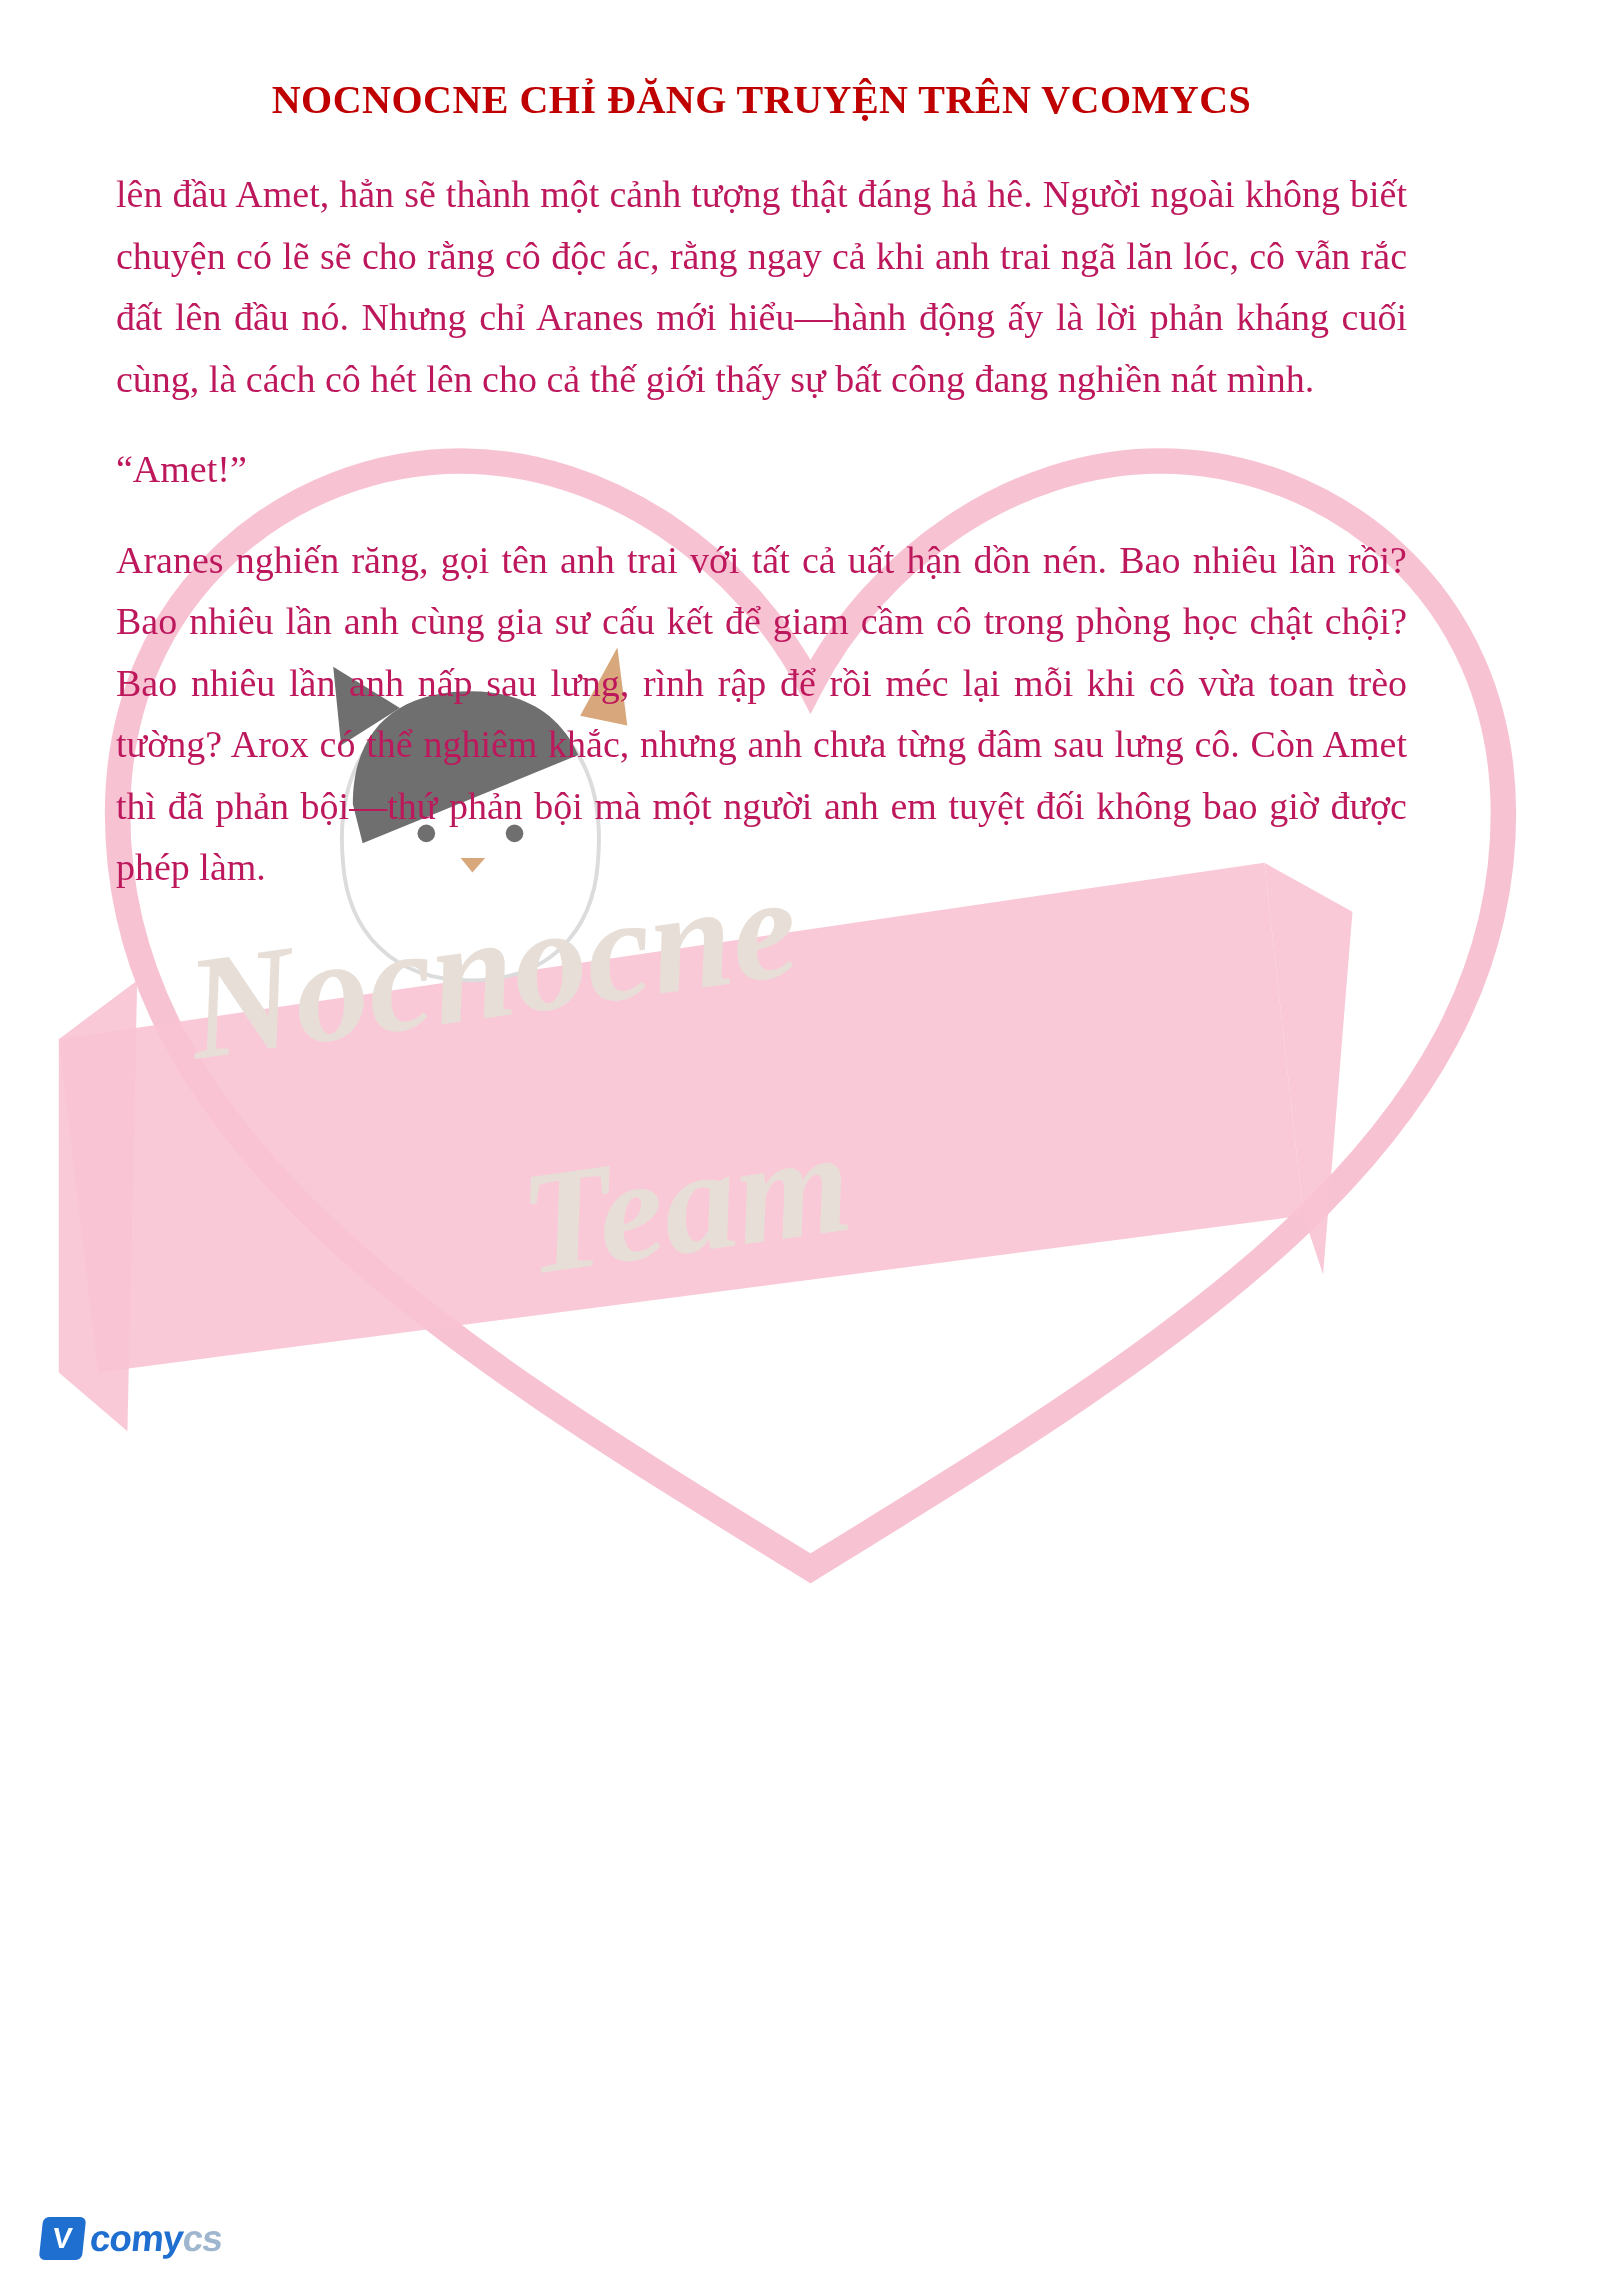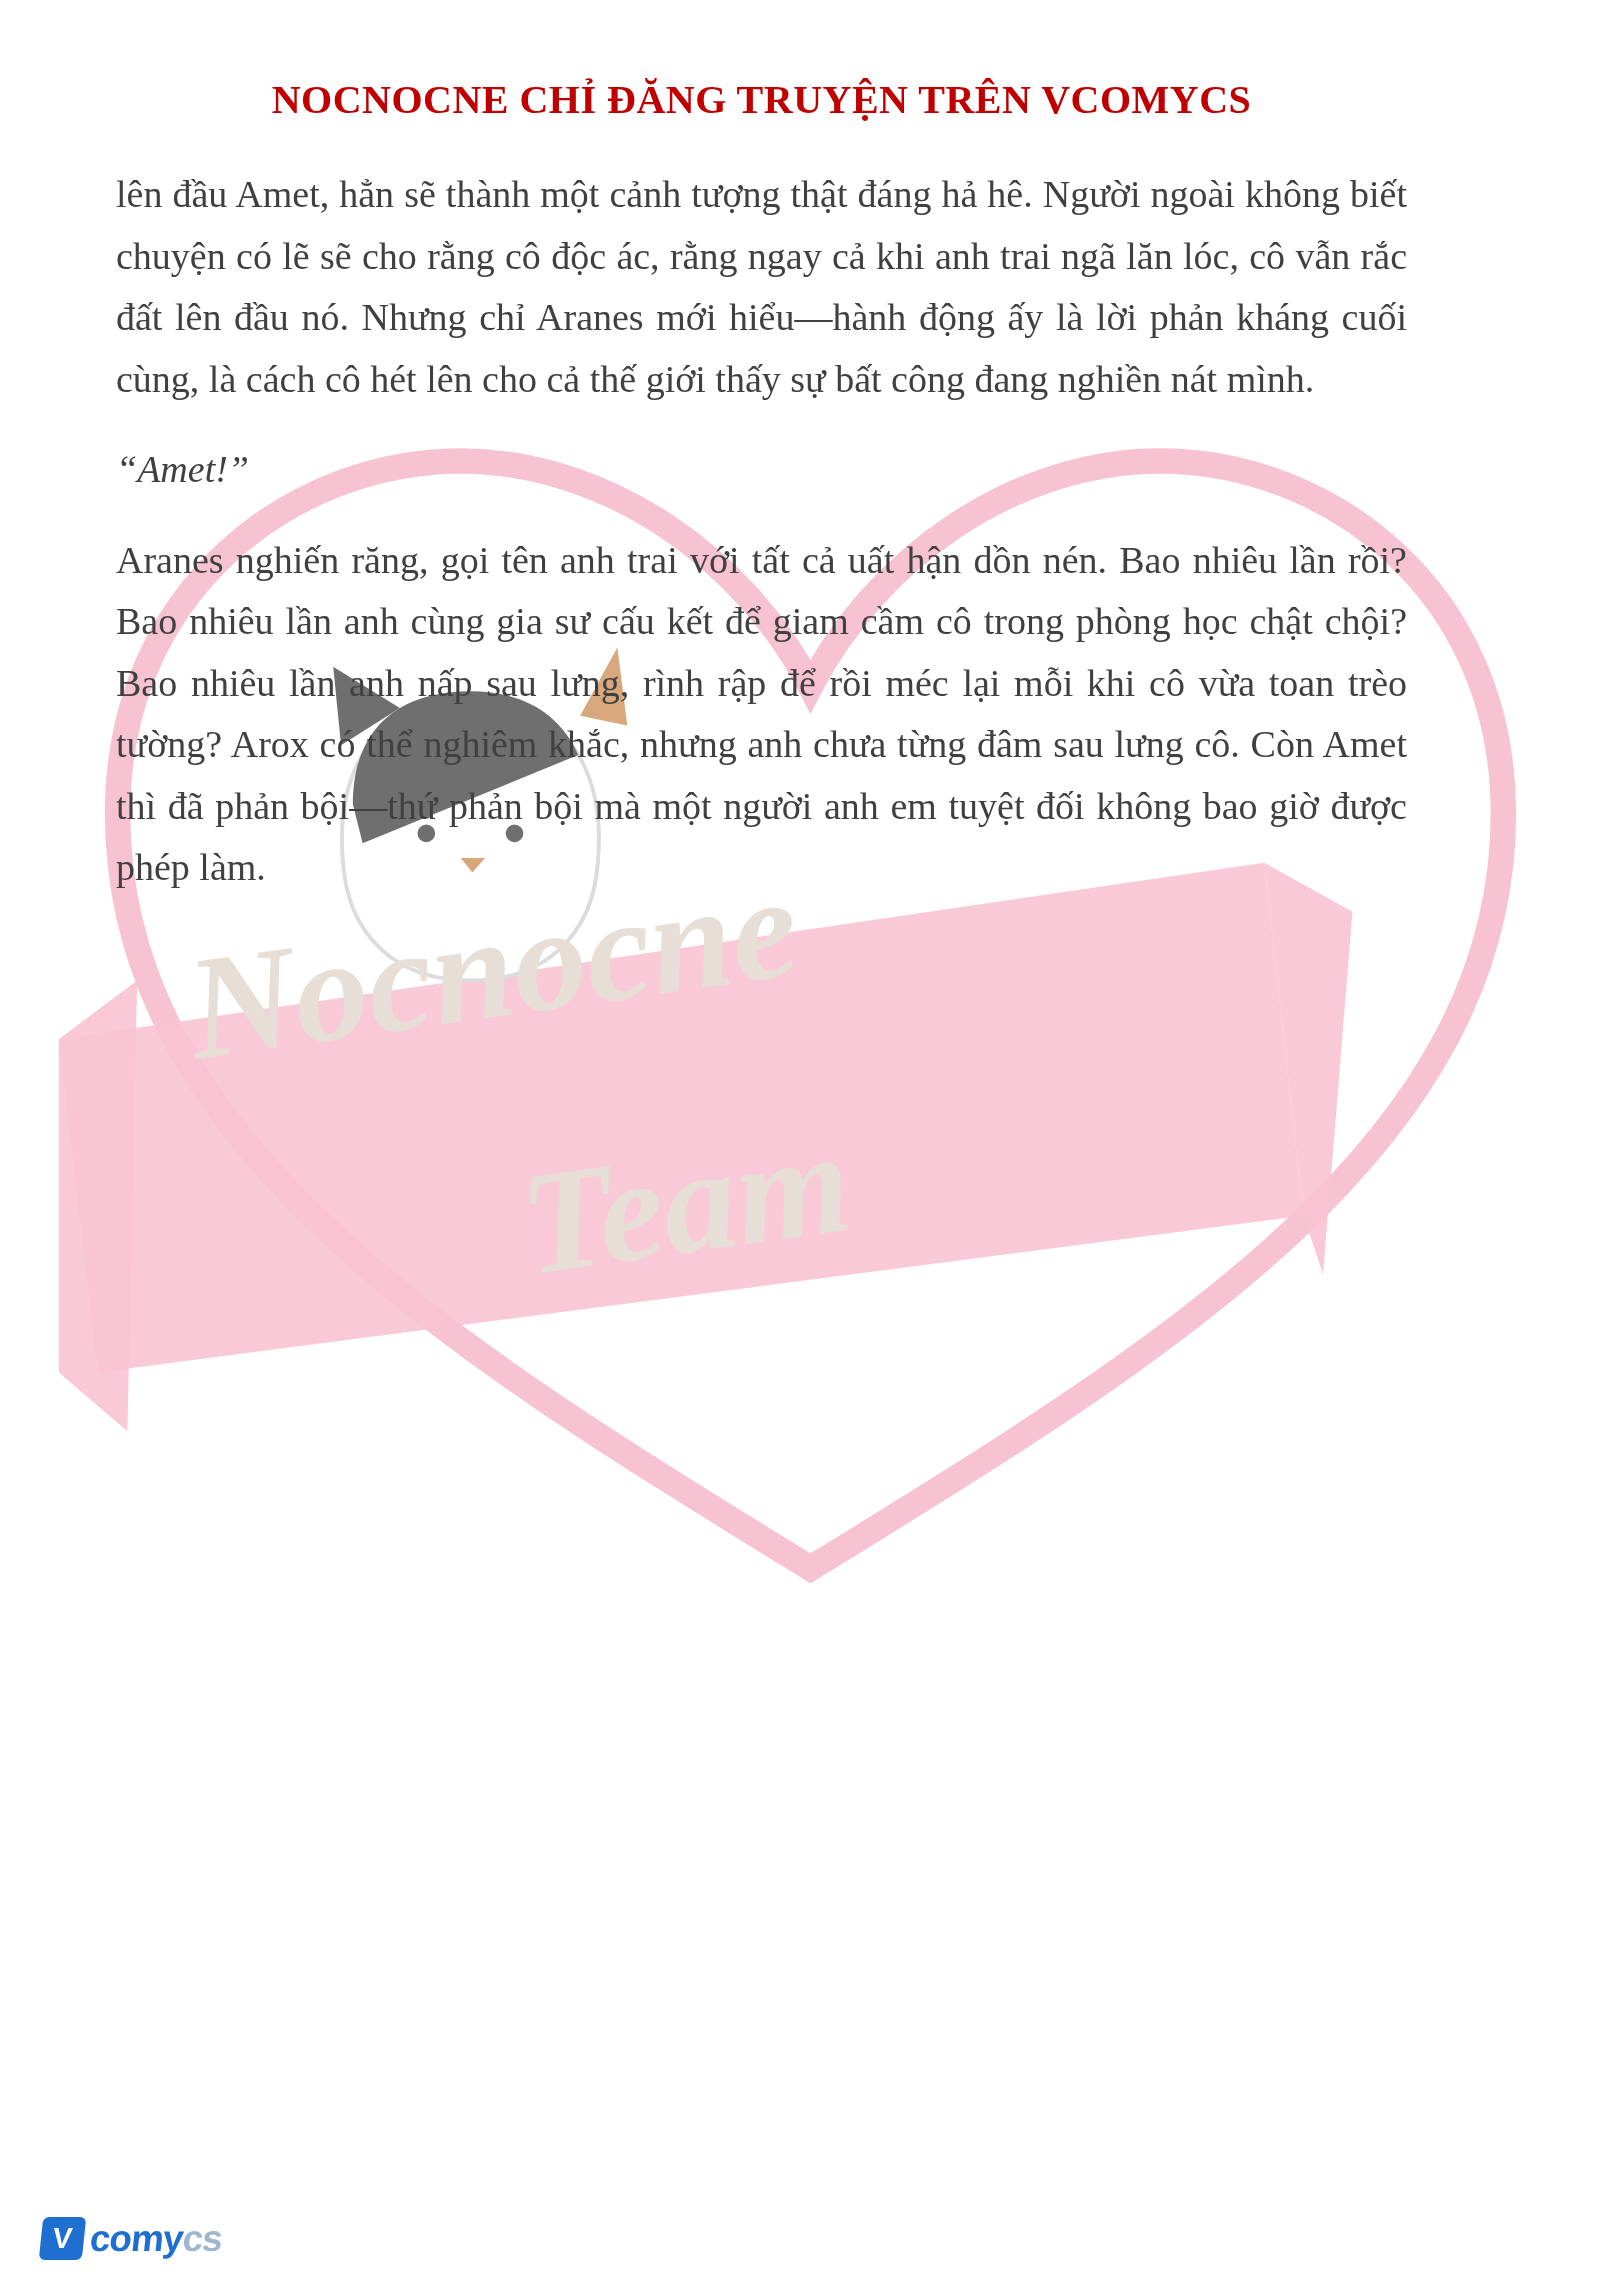--- a/index.html
+++ b/index.html
@@ -43,30 +43,30 @@
     color: #c00000;
     font-family: "Liberation Serif", serif;
     font-weight: bold;
     font-size: 40px;
     letter-spacing: 0.5px;
     margin: 0 0 41px 0;
     white-space: nowrap;
   }
 
   .para {
-    color: #404040;
+    color: #be185d;
     font-family: "Liberation Serif", serif;
     font-size: 38px;
     line-height: 1.62;
     text-align: justify;
     text-justify: inter-word;
     margin: 0 0 29px 0;
   }
   .para:last-child { margin-bottom: 0; }
-  .para.short { text-align: left; font-style: italic; }
+  .para.short { text-align: left; }
 
   
   .footer-logo {
     position: absolute;
     left: 41px;
     bottom: 33px;
     z-index: 3;
     display: flex;
     align-items: center;
     gap: 5.9px;

